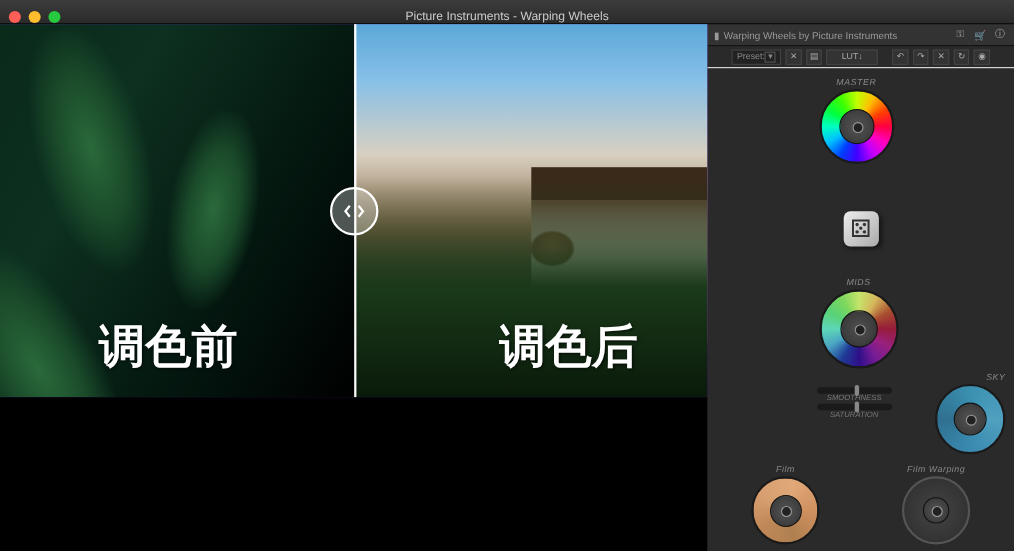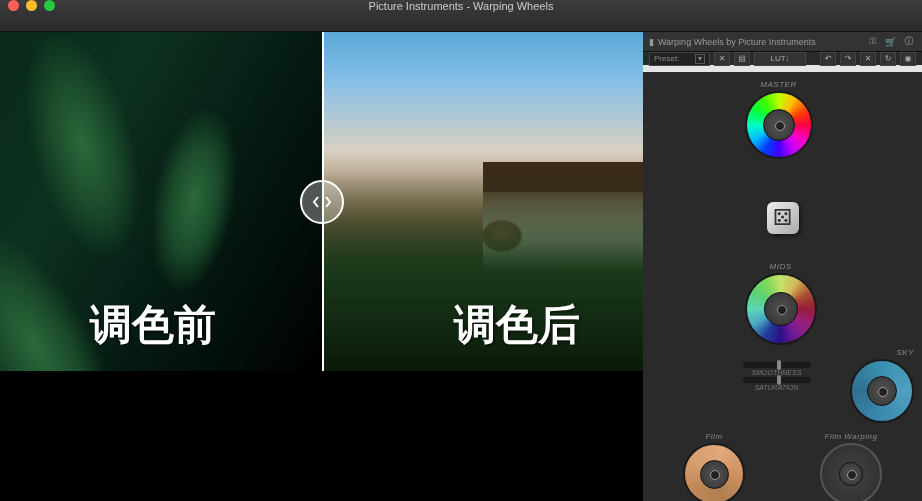--- a/index.html
+++ b/index.html
@@ -5,24 +5,24 @@
   * { box-sizing: border-box; margin: 0; padding: 0; }
   body {
     width: 922px;
     height: 501px;
     background: #000;
     font-family: Arial, sans-serif;
     overflow: hidden;
     position: relative;
   }
   .titlebar {
-    height: 32px;
+    height: 22px;
     background: linear-gradient(#3c3c3c,#2a2a2a);
     display: flex;
-    align-items: flex-start;
+    align-items: flex-end;
     padding: 0 8px;
     border-bottom: 1px solid #111;
     position: relative;
   }
   .traffic { display:flex; gap:7px; }
   .dot { width:11px;height:11px;border-radius:50%; }
   .close{background:#ff5f56;} .min{background:#ffbd2e;} .max{background:#27c93f;}
   .title { position:absolute; left:0; right:0; text-align:center; color:#ccc; font-size:11px; }
   .content { display:flex; height:479px; }
   .viewer {
@@ -98,22 +98,22 @@
   }
   .panel-header {
     height:20px; background:#333; display:flex; align-items:center;
     padding:0 6px; border-bottom:1px solid #111;
     justify-content:space-between;
   }
   .panel-header .ph-left{display:flex;align-items:center;gap:4px;}
   .panel-header .ph-right{display:flex;gap:4px;}
   .icon-btn{width:14px;height:14px;display:flex;align-items:center;justify-content:center;color:#aaa;font-size:9px;cursor:pointer;}
   .toolbar {
-    height:20px;display:flex;align-items:center;padding:0 6px;gap:4px;
-    border-bottom:7px solid #e5e5e5;
+    height:20px;display:flex;align-items:center;padding:0 22px;gap:4px;
+    border-bottom:1px solid #e5e5e5;
   }
   .preset-combo{flex:1;height:14px;background:#222;border:1px solid #444;display:flex;align-items:center;padding:0 4px;font-size:8px;color:#888;}
   .preset-combo .chev{margin-left:auto;border:1px solid #555;width:10px;height:10px;display:flex;align-items:center;justify-content:center;}
   .tool-btn{width:16px;height:14px;background:#333;border:1px solid #444;display:flex;align-items:center;justify-content:center;font-size:8px;color:#aaa;cursor:pointer;}
   .lut-btn{width:52px;}
   .spacer{width:6px;}
   
   .wheels {
     flex:1; position:relative;
   }

